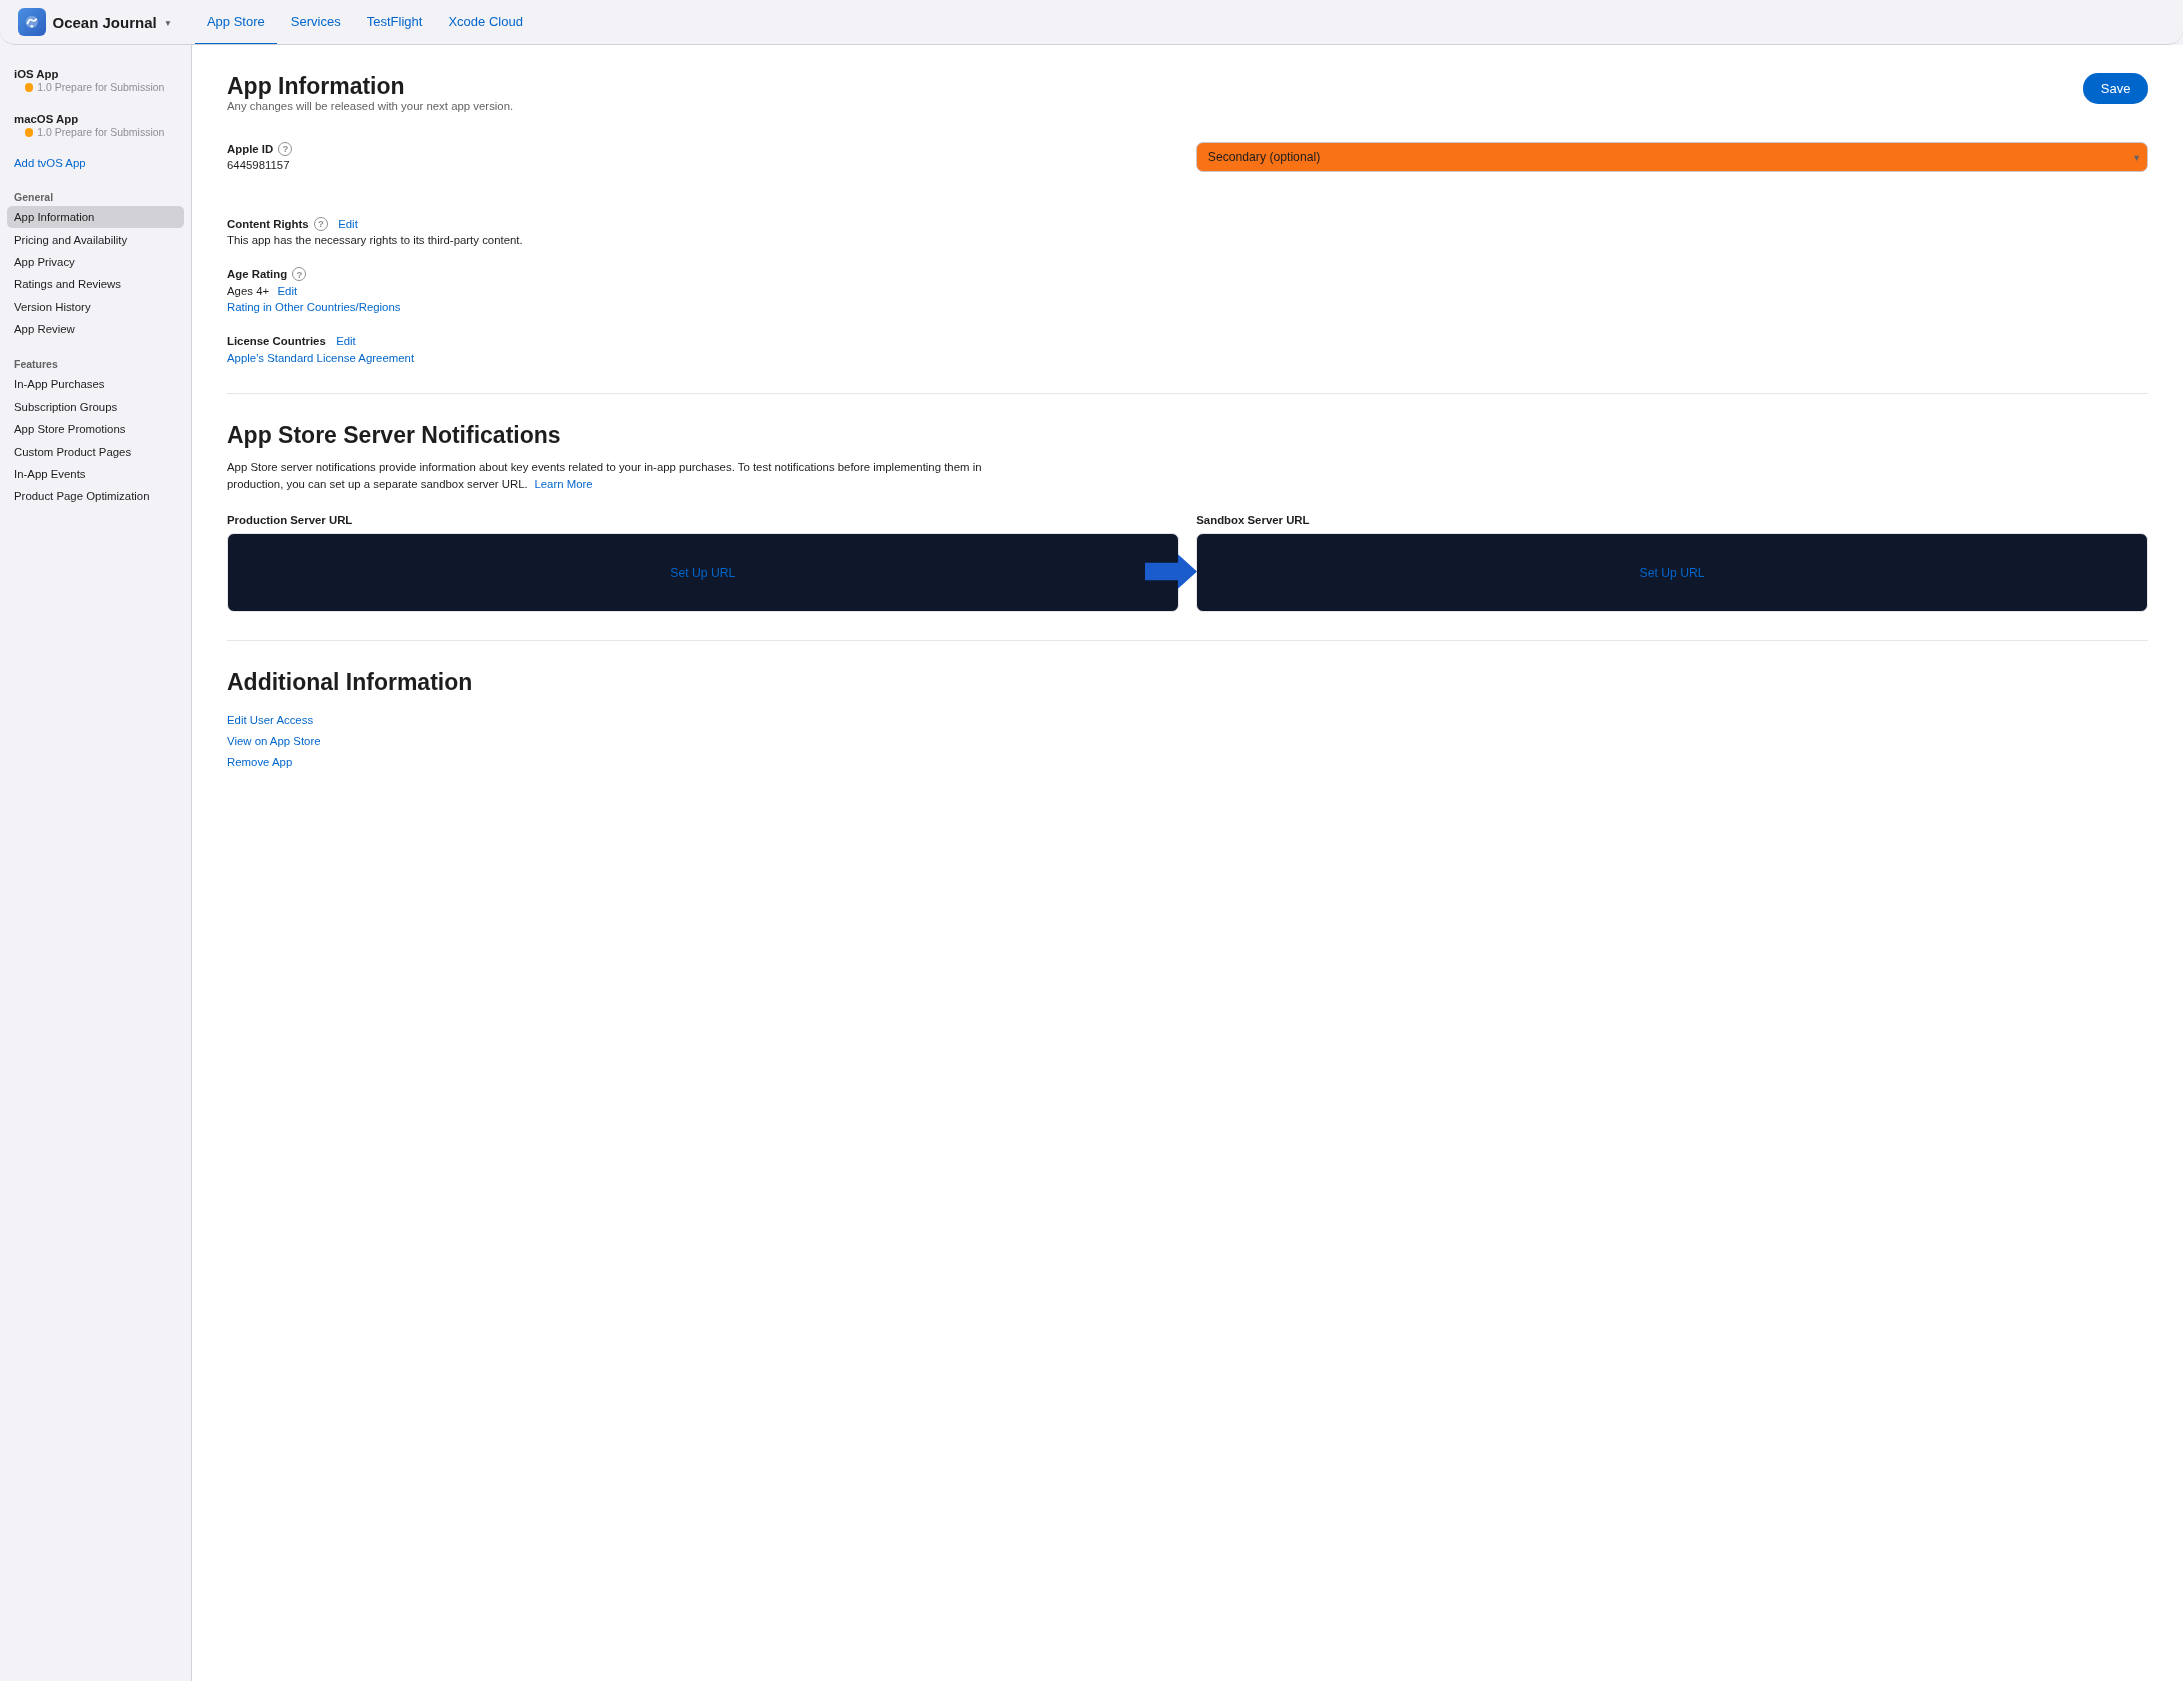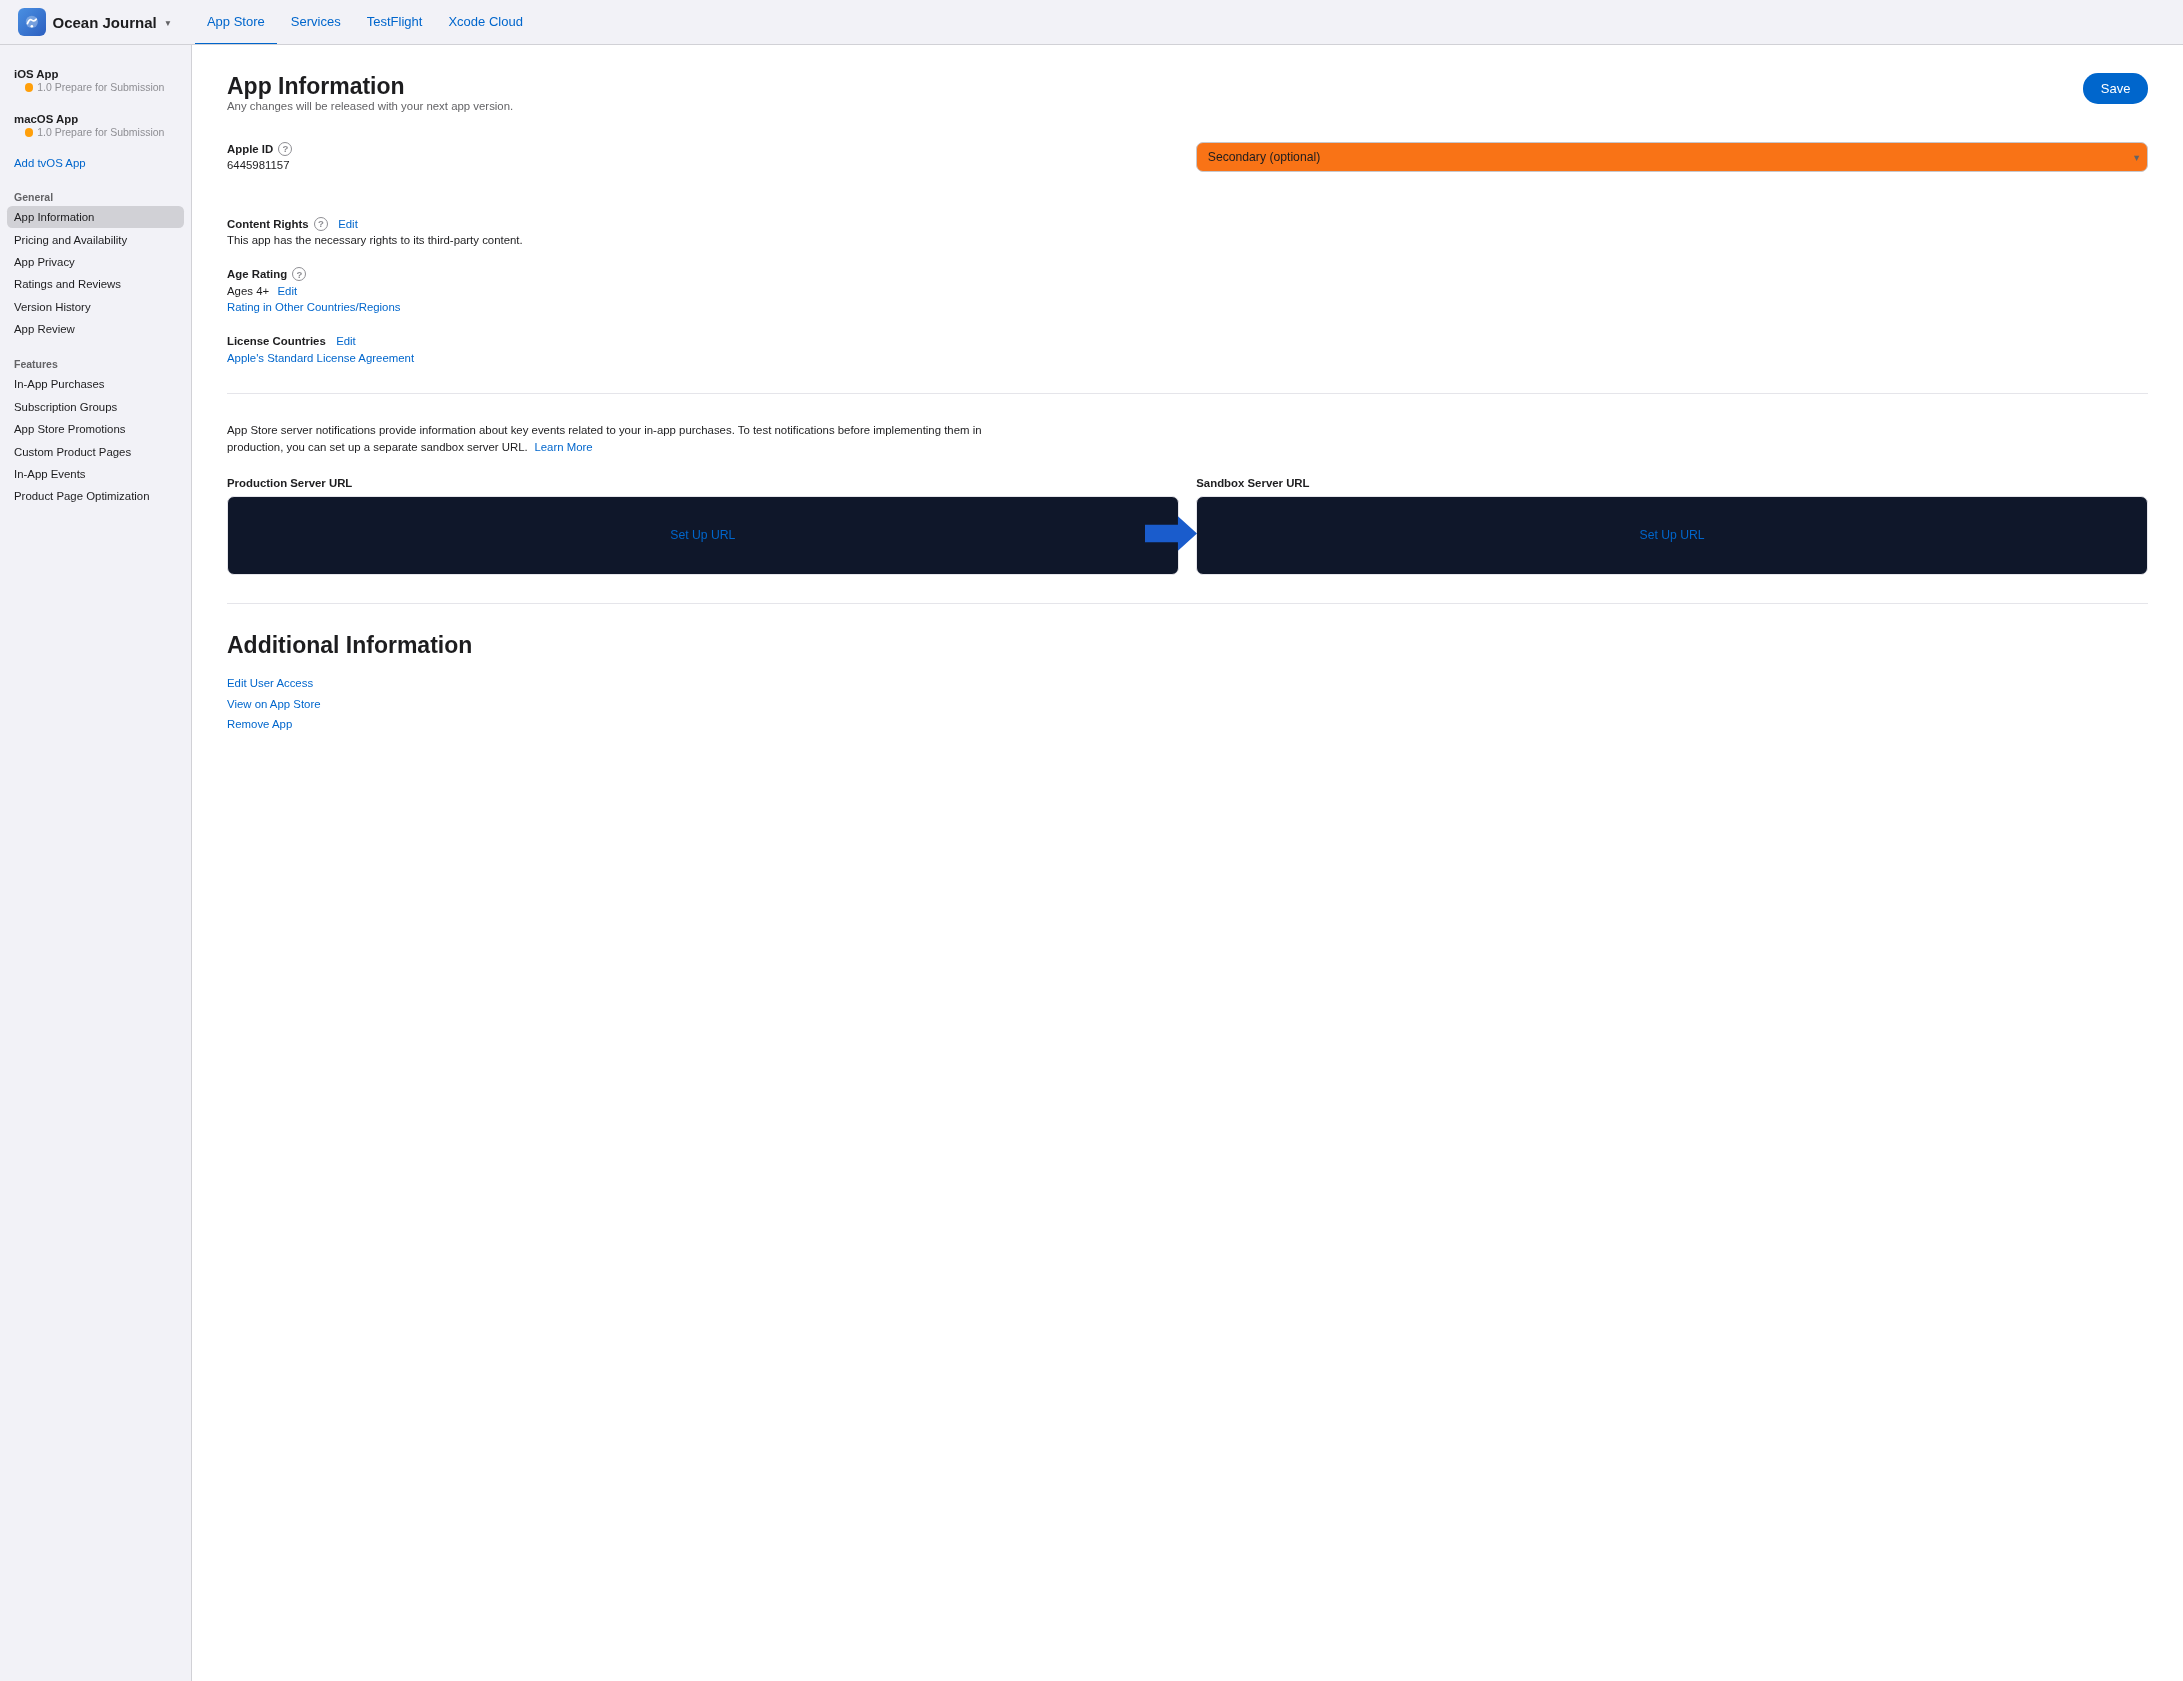--- a/index.html
+++ b/index.html
@@ -12,20 +12,21 @@
 
     
     .top-nav {
       display: flex;
       align-items: center;
       background: #f2f2f7;
       border-bottom: 0.9px solid #d1d1d6;
       padding: 0 17.5px;
       height: 45px;
       gap: 0;
+      border-radius: 15px;
     }
     .app-title-area {
       display: flex;
       align-items: center;
       gap: 7px;
       margin-right: 24.5px;
       cursor: pointer;
     }
     .app-icon {
       width: 28px;
@@ -445,20 +446,21 @@
         <span class="field-label">License Countries</span>
         <a class="edit-link">Edit</a>
       </div>
       <div>
         <a class="blue-link">Apple's Standard License Agreement</a>
       </div>
     </div>
 
     <hr class="divider">
 
+    <h2 class="section-title" style="margin-bottom:10.5px;">App Store Server Notifications</h2>
     <p class="server-notif-desc">
       <span>App Store server notifications provide information about key events related to your in-app purchases. To test notifications before implementing them in production, you can set up a separate sandbox server URL.</span>
       <a class="blue-link" style="margin-left:3.5px;">Learn More</a>
     </p>
 
     <div class="url-fields-row">
 
       <div>
         <div class="url-field-label">Production Server URL</div>
         <div class="url-box">

